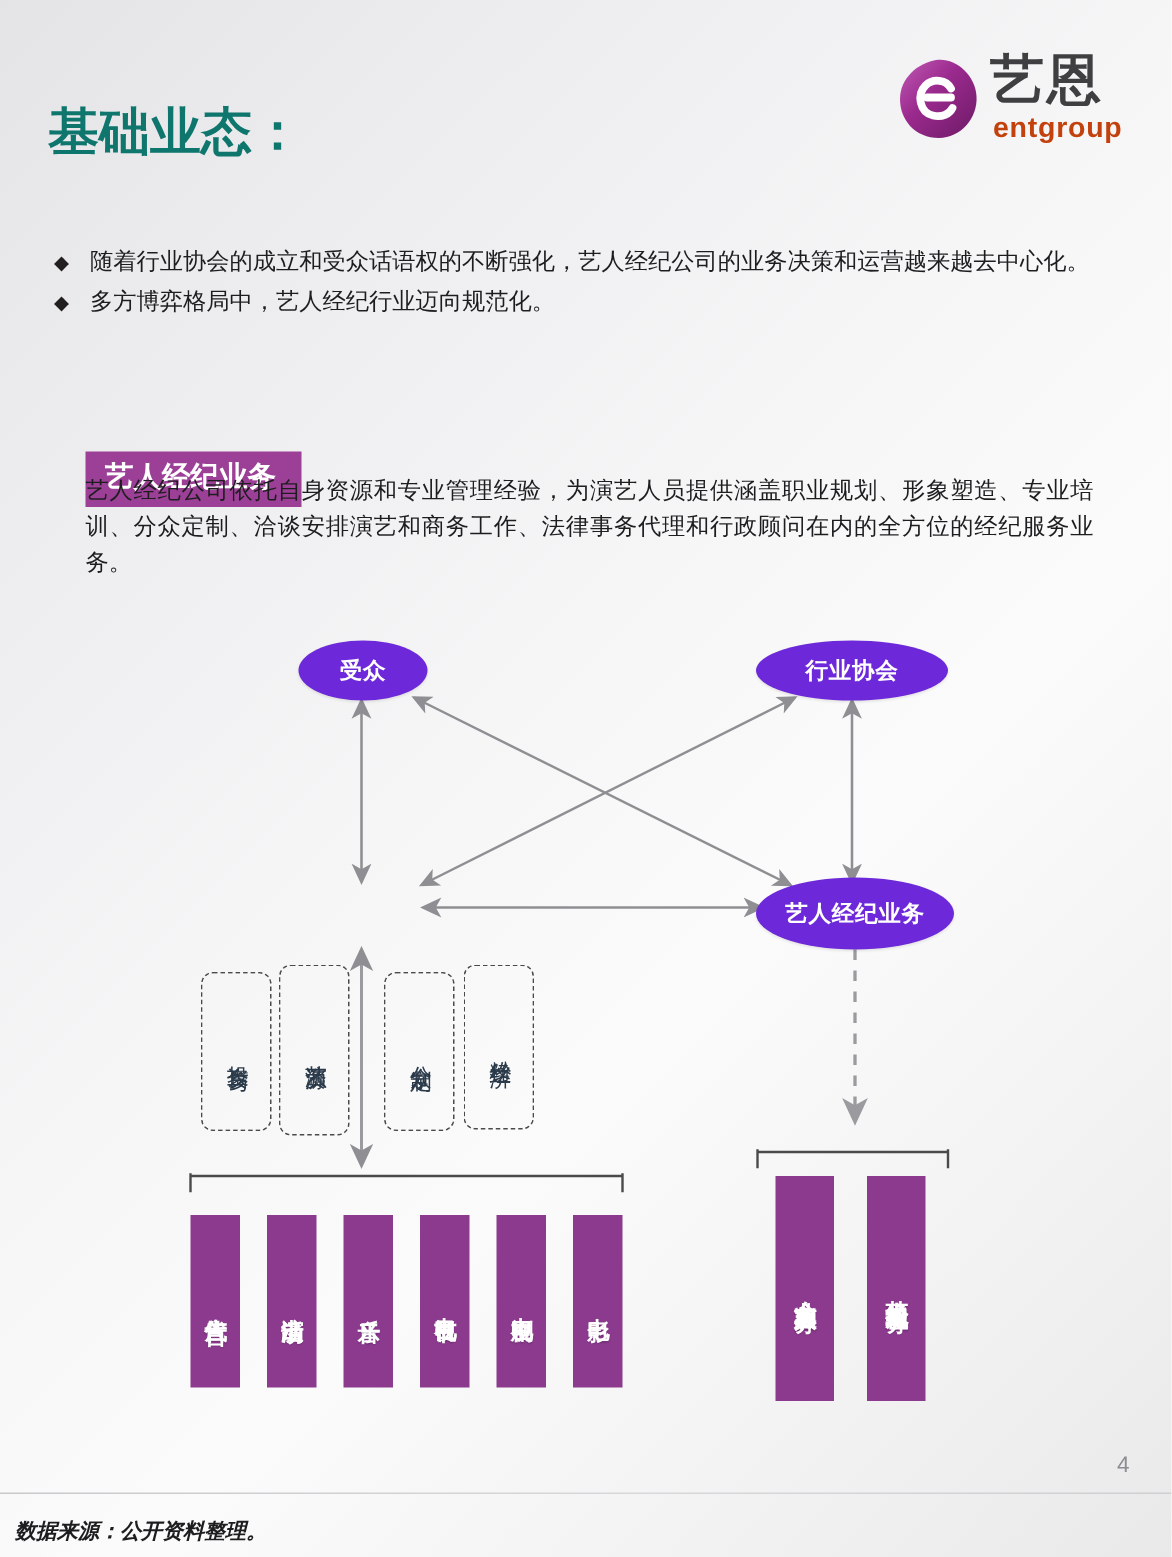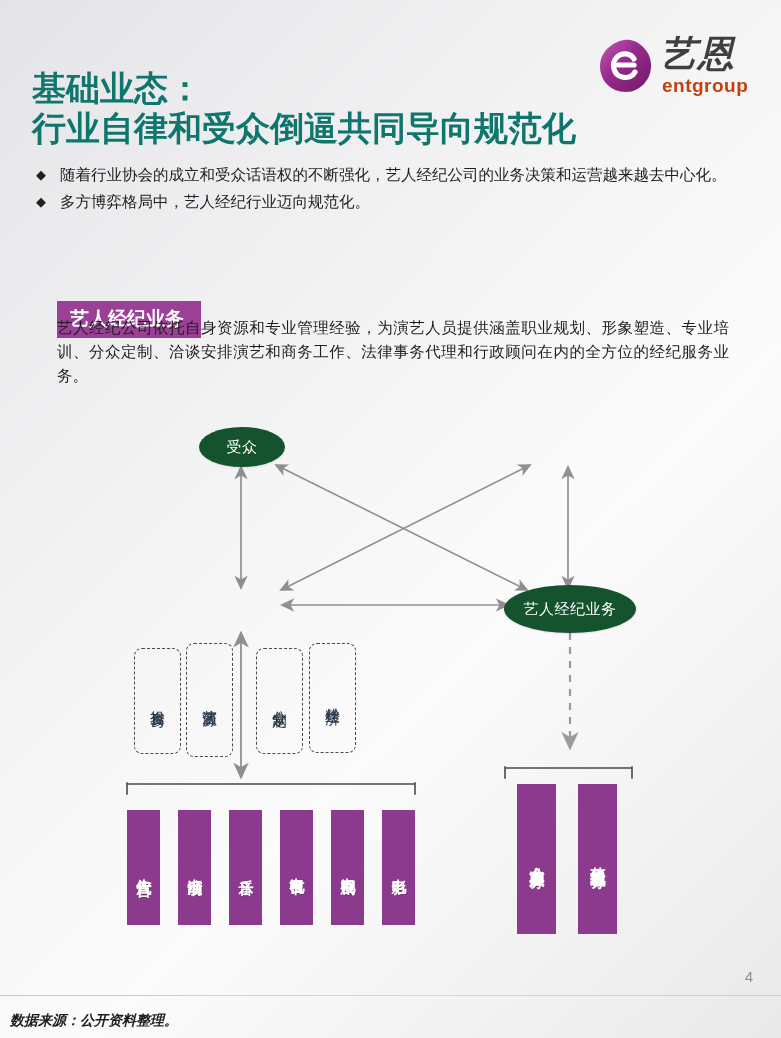--- a/index.html
+++ b/index.html
@@ -37,21 +37,20 @@
   .logo-text-cn {
     position: absolute;
     left: 62px;
     top: -2px;
     font-size: 36px;
     font-weight: bold;
     color: #3f3f42;
     letter-spacing: 2px;
     font-family: "DejaVu Sans", sans-serif;
     line-height: 40px;
-    font-style: italic;
   }
   .logo-text-en {
     position: absolute;
     left: 64px;
     top: 40px;
     font-size: 19px;
     font-weight: bold;
     color: #c2410c;
     letter-spacing: 0.5px;
     line-height: 20px;
@@ -135,24 +134,24 @@
     width: 781px;
     height: 550px;
   }
   .diagram svg {
     position: absolute;
     left: 0; top: 0;
   }
 
   .ellipse-node {
     position: absolute;
-    background: #14532d;
+    background: #6d28d9;
     border-radius: 50%;
     color: #ffffff;
-    font-weight: normal;
+    font-weight: bold;
     display: flex;
     align-items: center;
     justify-content: center;
     font-size: 15px;
     letter-spacing: 0.5px;
     white-space: nowrap;
     box-shadow: 0 1px 2px rgba(0,0,0,0.10);
   }
 
   .dash-box {
@@ -240,21 +239,20 @@
         <path d="M36 21 C33 15 24 14 19 19 C13 25 15 37 24 39 C30 40.5 35 38 37 34" fill="none" stroke="#ffffff" stroke-width="5.2" stroke-linecap="round"></path>
         <path d="M20 27 L36 27" fill="none" stroke="#ffffff" stroke-width="5.2" stroke-linecap="round"></path>
       </svg>
     </div>
     <div class="logo-text-cn">艺恩</div>
     <div class="logo-text-en">entgroup</div>
   </div>
 
   <div class="title-block">
     <div class="title-line">基础业态：</div>
-    <div class="title-line">行业自律和受众倒逼共同导向规范化</div>
   </div>
 
   <div class="bullets">
     <div class="bullet-row">
       <div class="bullet-mark">◆</div>
       <div class="bullet-text">随着行业协会的成立和受众话语权的不断强化，艺人经纪公司的业务决策和运营越来越去中心化。</div>
     </div>
     <div class="bullet-row">
       <div class="bullet-mark">◆</div>
       <div class="bullet-text">多方博弈格局中，艺人经纪行业迈向规范化。</div>
@@ -292,20 +290,21 @@
       <line x1="241" y1="228" x2="241" y2="372" stroke="#9b9b9f" stroke-width="2" marker-end="url(#ah)" marker-start="url(#ah-start)"></line>
 
       <path d="M127 378 L127 389 M127 379 L415 379 M415 378 L415 389" stroke="#4a4a4a" stroke-width="1.6" fill="none" stroke-linecap="square"></path>
 
       <line x1="570" y1="228" x2="570" y2="342" stroke="#9b9b9f" stroke-width="2.2" stroke-dasharray="7 7" marker-end="url(#ah-d)"></line>
 
       <path d="M505 362 L505 373 M505 363 L632 363 M632 362 L632 373" stroke="#4a4a4a" stroke-width="1.6" fill="none" stroke-linecap="square"></path>
     </svg>
 
     <div class="ellipse-node" style="left:199px; top:22px; width:86px; height:40px;">受众</div>
+    <div class="ellipse-node" style="left:504px; top:22px; width:128px; height:40px;">行业协会</div>
     <div class="ellipse-node" style="left:504px; top:180px; width:132px; height:48px;">艺人经纪业务</div>
 
     <div class="dash-box" style="left:134px; top:243px; width:45px; height:104px;">
       <span>投资参与</span>
     </div>
     <div class="dash-box" style="left:186px; top:238px; width:45px; height:112px;">
       <span>演艺资源</span>
     </div>
     <div class="dash-box" style="left:256px; top:243px; width:45px; height:104px;">
       <span>分众定制</span>

